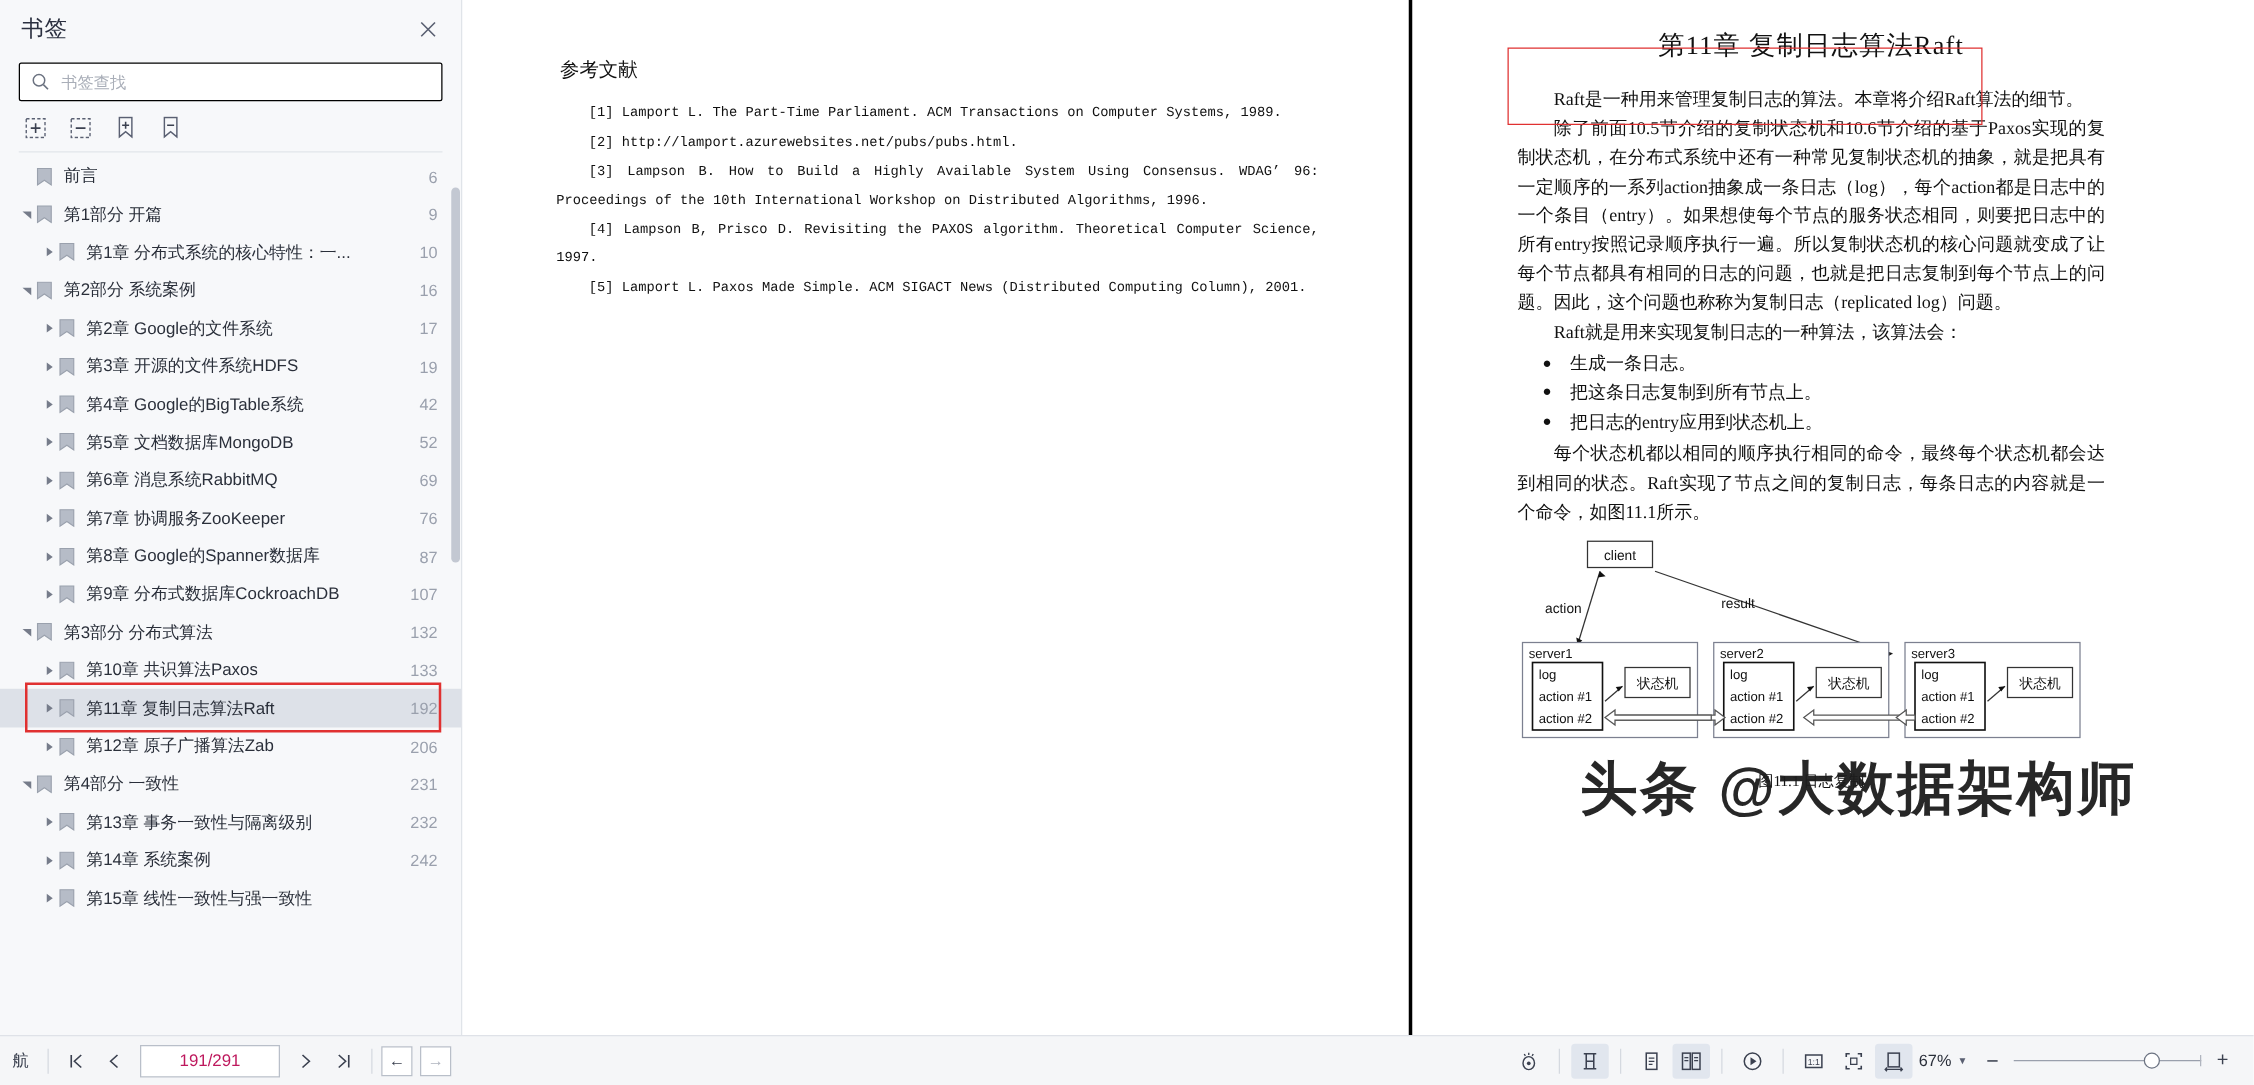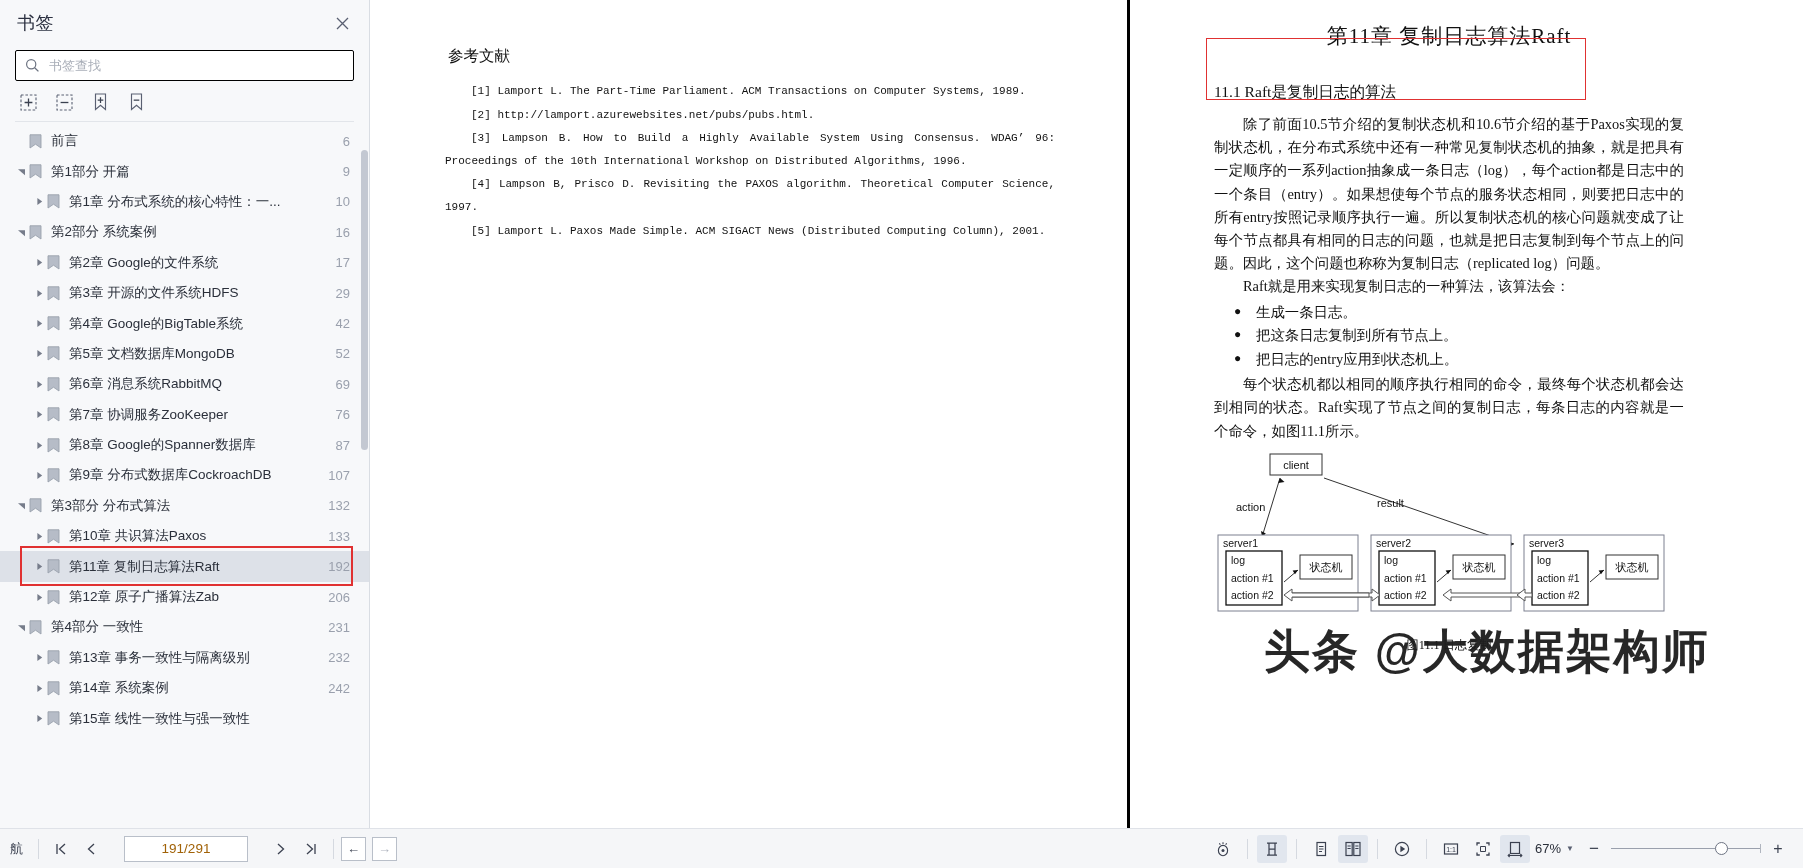--- a/index.html
+++ b/index.html
@@ -160,23 +160,23 @@
   }
   .bb-left { display: flex; align-items: center; height: 100%; padding-left: 2px; }
   .nav-label { font-size: 13px; color: #3b4150; padding: 0 8px; }
   .vsep { width: 1px; height: 20px; background: #d5d9e0; margin: 0 7px; }
   .icon-btn {
     width: 30px; height: 28px; display: flex; align-items: center; justify-content: center;
     cursor: pointer; border-radius: 3px; color: #3b4150;
   }
   .icon-btn.on { background: #e1e6ee; }
   .pagebox {
-    width: 124px; height: 26px; border: 1px solid #b9bfc9; background: #fff;
+    width: 112px; height: 26px; border: 1px solid #b9bfc9; background: #fff;
     display: flex; align-items: center; justify-content: center;
-    font-size: 13.5px; color: #a16207; margin: 0 18px; cursor: text;
+    font-size: 13.5px; color: #be185d; margin: 0 6px; cursor: text;
   }
   .sqbtn {
     width: 25px; height: 24px; border: 1px solid #b9bfc9; background: #fff;
     display: flex; align-items: center; justify-content: center;
     font-size: 13px; color: #3b4150; margin-right: 6px; cursor: pointer;
   }
   .sqbtn.dim { color: #b0b5bf; }
   .bb-right {
     margin-left: auto; display: flex; align-items: center; padding-right: 14px; gap: 2px;
   }
@@ -329,21 +329,21 @@
               <svg width="9" height="9" viewBox="0 0 9 9">
                 <path d="M2.4 1 L7.2 4.5 L2.4 8 Z" fill="#767c8a"></path>
               </svg>
             </span>
             <span class="bm">
               <svg width="13" height="15" viewBox="0 0 13 15">
                 <path d="M1 .8 H12 V14 L6.5 10.2 L1 14 Z" fill="#b6bcc7" stroke="#9aa1ad" stroke-width=".9"></path>
               </svg>
             </span>
             <span class="lbl">第3章 开源的文件系统HDFS</span>
-            <span class="pg">29</span>
+            <span class="pg">19</span>
           </div>
           <div class="row ind2">
             <span class="twisty">
               <svg width="9" height="9" viewBox="0 0 9 9">
                 <path d="M2.4 1 L7.2 4.5 L2.4 8 Z" fill="#767c8a"></path>
               </svg>
             </span>
             <span class="bm">
               <svg width="13" height="15" viewBox="0 0 13 15">
                 <path d="M1 .8 H12 V14 L6.5 10.2 L1 14 Z" fill="#b6bcc7" stroke="#9aa1ad" stroke-width=".9"></path>
@@ -547,21 +547,21 @@
             <div class="ref-item">[2] http://lamport.azurewebsites.net/pubs/pubs.html.</div>
             <div class="ref-item">[3] Lampson B. How to Build a Highly Available System Using Consensus. WDAG’ 96: Proceedings of the 10th International Workshop on Distributed Algorithms, 1996.</div>
             <div class="ref-item">[4] Lampson B, Prisco D. Revisiting the PAXOS algorithm. Theoretical Computer Science, 1997.</div>
             <div class="ref-item">[5] Lamport L. Paxos Made Simple. ACM SIGACT News (Distributed Computing Column), 2001.</div>
           </div>
       </div>
 
       <div class="page right">
         <div class="rp">
           <div class="chap-title">第11章 复制日志算法Raft</div>
-          <div class="h2">11.1 Raft是复制日志的算法</div>
+          <div class="p ind">Raft是一种用来管理复制日志的算法。本章将介绍Raft算法的细节。</div>
           <div class="p ind">除了前面10.5节介绍的复制状态机和10.6节介绍的基于Paxos实现的复制状态机，在分布式系统中还有一种常见复制状态机的抽象，就是把具有一定顺序的一系列action抽象成一条日志（log），每个action都是日志中的一个条目（entry）。如果想使每个节点的服务状态相同，则要把日志中的所有entry按照记录顺序执行一遍。所以复制状态机的核心问题就变成了让每个节点都具有相同的日志的问题，也就是把日志复制到每个节点上的问题。因此，这个问题也称称为复制日志（replicated log）问题。</div>
           <div class="p ind">Raft就是用来实现复制日志的一种算法，该算法会：</div>
           <ul class="bullets" id="bullets">
               <li>生成一条日志。</li>
               <li>把这条日志复制到所有节点上。</li>
               <li>把日志的entry应用到状态机上。</li>
             </ul>
           <div class="p ind">每个状态机都以相同的顺序执行相同的命令，最终每个状态机都会达到相同的状态。Raft实现了节点之间的复制日志，每条日志的内容就是一个命令，如图11.1所示。</div>
 
           <div class="figwrap">

